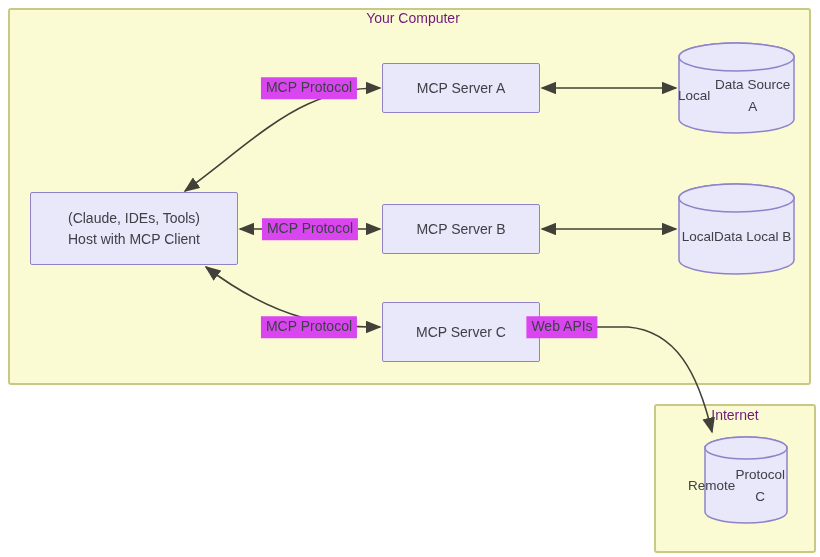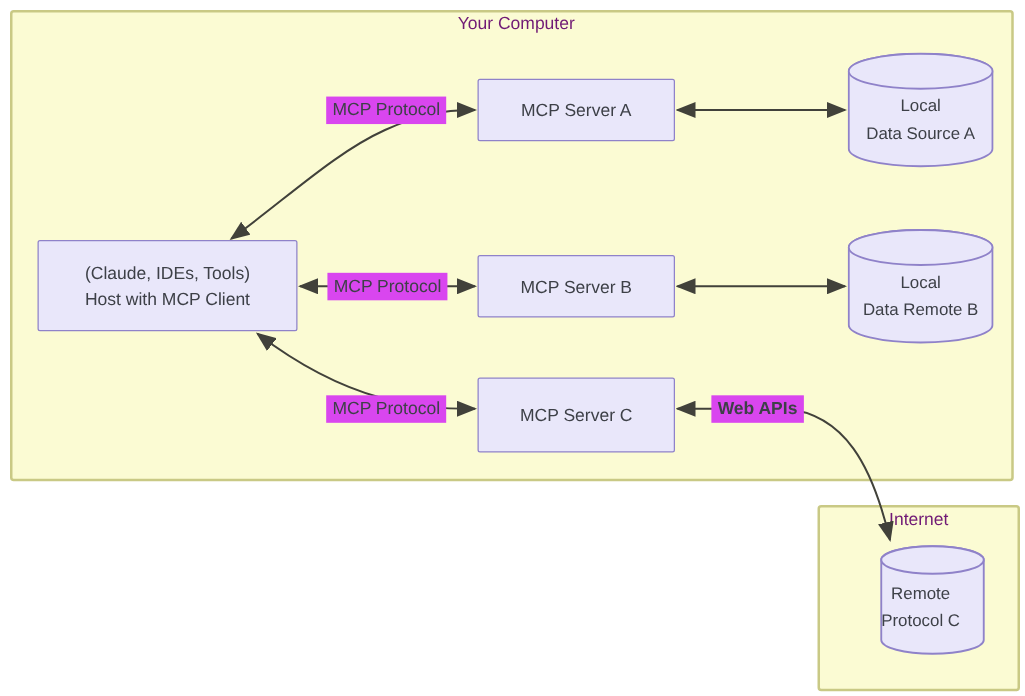--- a/index.html
+++ b/index.html
@@ -40,21 +40,21 @@
 
   .cylinder{
     position:absolute;
     z-index:3;
   }
   .cylinder svg{display:block;}
   .cylinder .cyl-text{
     position:absolute;
     left:0;right:0;top:0;bottom:0;
     display:flex;
-    flex-direction:column;
+    flex-direction:row;
     align-items:center;
     justify-content:center;
     padding-top:14px;
     font-size:13.5px;
     color:#3d4047;
     text-align:center;
     line-height:1.6;
   }
 
   .edge-label{
@@ -132,33 +132,33 @@
     </div>
   </div>
 
   <div class="cylinder" style="left:678px;top:183px;width:117px;height:93px;">
     <svg width="117" height="93" viewBox="0 0 117 93">
       <path d="M1 15 v62 a57.5 14 0 0 0 115 0 v-62 a57.5 14 0 0 0 -115 0" fill="#e9e7fa" stroke="#8f82c9" stroke-width="1.5"></path>
       <ellipse cx="58.5" cy="15" rx="57.5" ry="14" fill="#e9e7fa" stroke="#8f82c9" stroke-width="1.5"></ellipse>
     </svg>
     <div class="cyl-text">
       <span>Local</span>
-      <span>Data Remote B</span>
+      <span>Data Local B</span>
     </div>
   </div>
 
   <div class="cylinder" style="left:704px;top:436px;width:65px;height:88px;">
     <svg width="84" height="88" viewBox="0 0 84 88">
       <path d="M1 12 v64 a41 11 0 0 0 82 0 v-64 a41 11 0 0 0 -82 0" fill="#e9e7fa" stroke="#8f82c9" stroke-width="1.5"></path>
       <ellipse cx="42" cy="12" rx="41" ry="11" fill="#e9e7fa" stroke="#8f82c9" stroke-width="1.5"></ellipse>
     </svg>
     <div class="cyl-text" style="padding-top:11px;">
       <span>Remote</span>
       <span>Protocol C</span>
     </div>
   </div>
 
   <div class="edge-label" style="left:309px;top:88px;">MCP Protocol</div>
   <div class="edge-label" style="left:310px;top:229px;">MCP Protocol</div>
   <div class="edge-label" style="left:309px;top:327px;">MCP Protocol</div>
-  <div class="edge-label" style="left:606px;top:327px;font-weight:bold;">Web APIs</div>
+  <div class="edge-label" style="left:562px;top:327px;">Web APIs</div>
 
 </div>
 
 </body></html>

